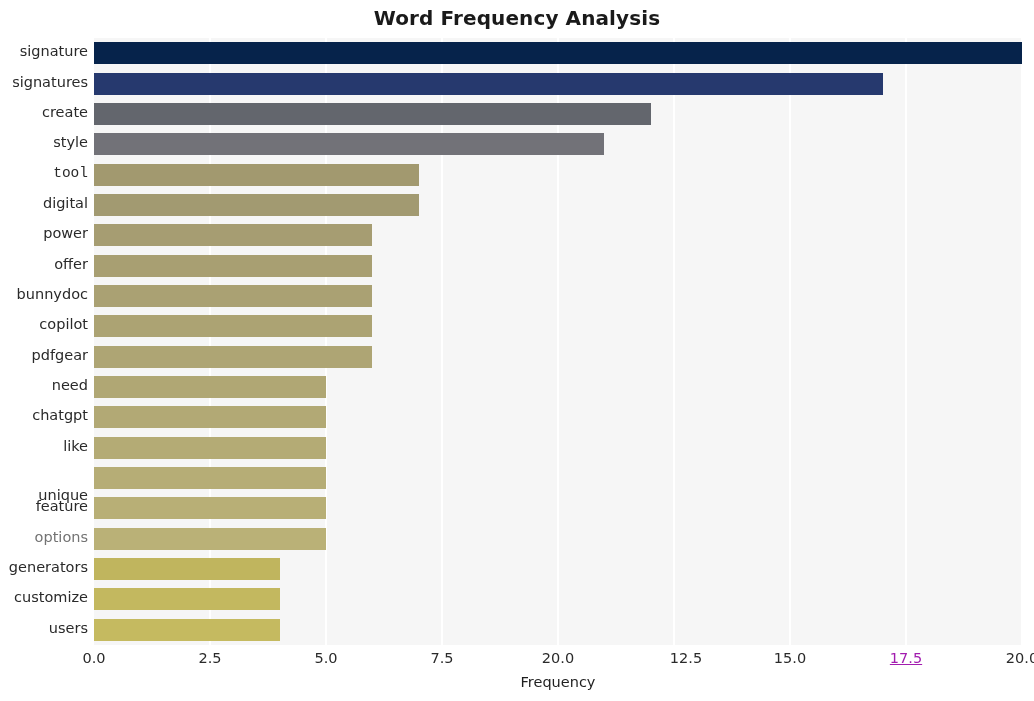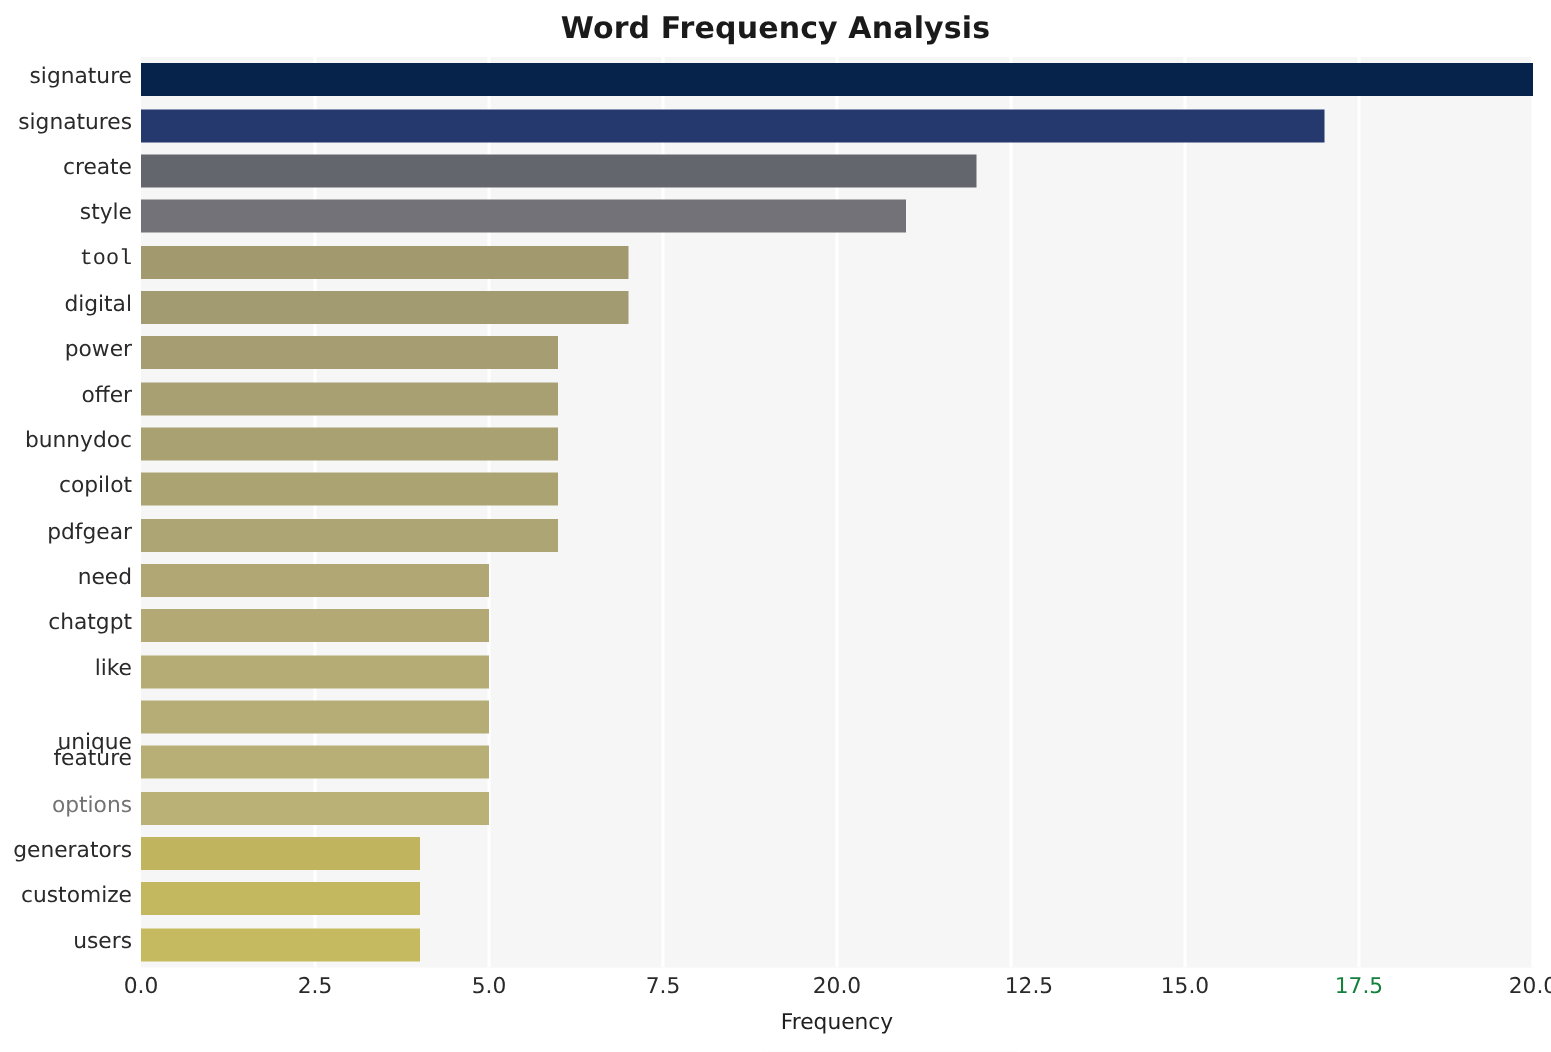--- a/index.html
+++ b/index.html
@@ -171,19 +171,19 @@
       <div class="ytick" style="top: 581.825px; color: rgb(42, 42, 42);">users</div>
     </div>
   <div id="xtick-layer">
       <div class="xtick" style="left: 0px; color: rgb(42, 42, 42);">0.0</div>
       <div class="xtick" style="left: 116px; color: rgb(42, 42, 42);">2.5</div>
       <div class="xtick" style="left: 232px; color: rgb(42, 42, 42);">5.0</div>
       <div class="xtick" style="left: 348px; color: rgb(42, 42, 42);">7.5</div>
       <div class="xtick" style="left: 464px; color: rgb(42, 42, 42);">20.0</div>
       <div class="xtick" style="left: 580px; color: rgb(42, 42, 42); margin-left: 12px;">12.5</div>
       <div class="xtick" style="left: 696px; color: rgb(42, 42, 42);">15.0</div>
-      <div class="xtick" style="left: 812px; color: #15803d;">17.5</div>
+      <div class="xtick" style="left: 812px; color: #a21caf; text-decoration: underline;">17.5</div>
       <div class="xtick" style="left: 928px; color: rgb(42, 42, 42);">20.0</div>
     </div>
 
   <div id="xlabel">Frequency</div>
 
 </div>
 
 </body></html>

